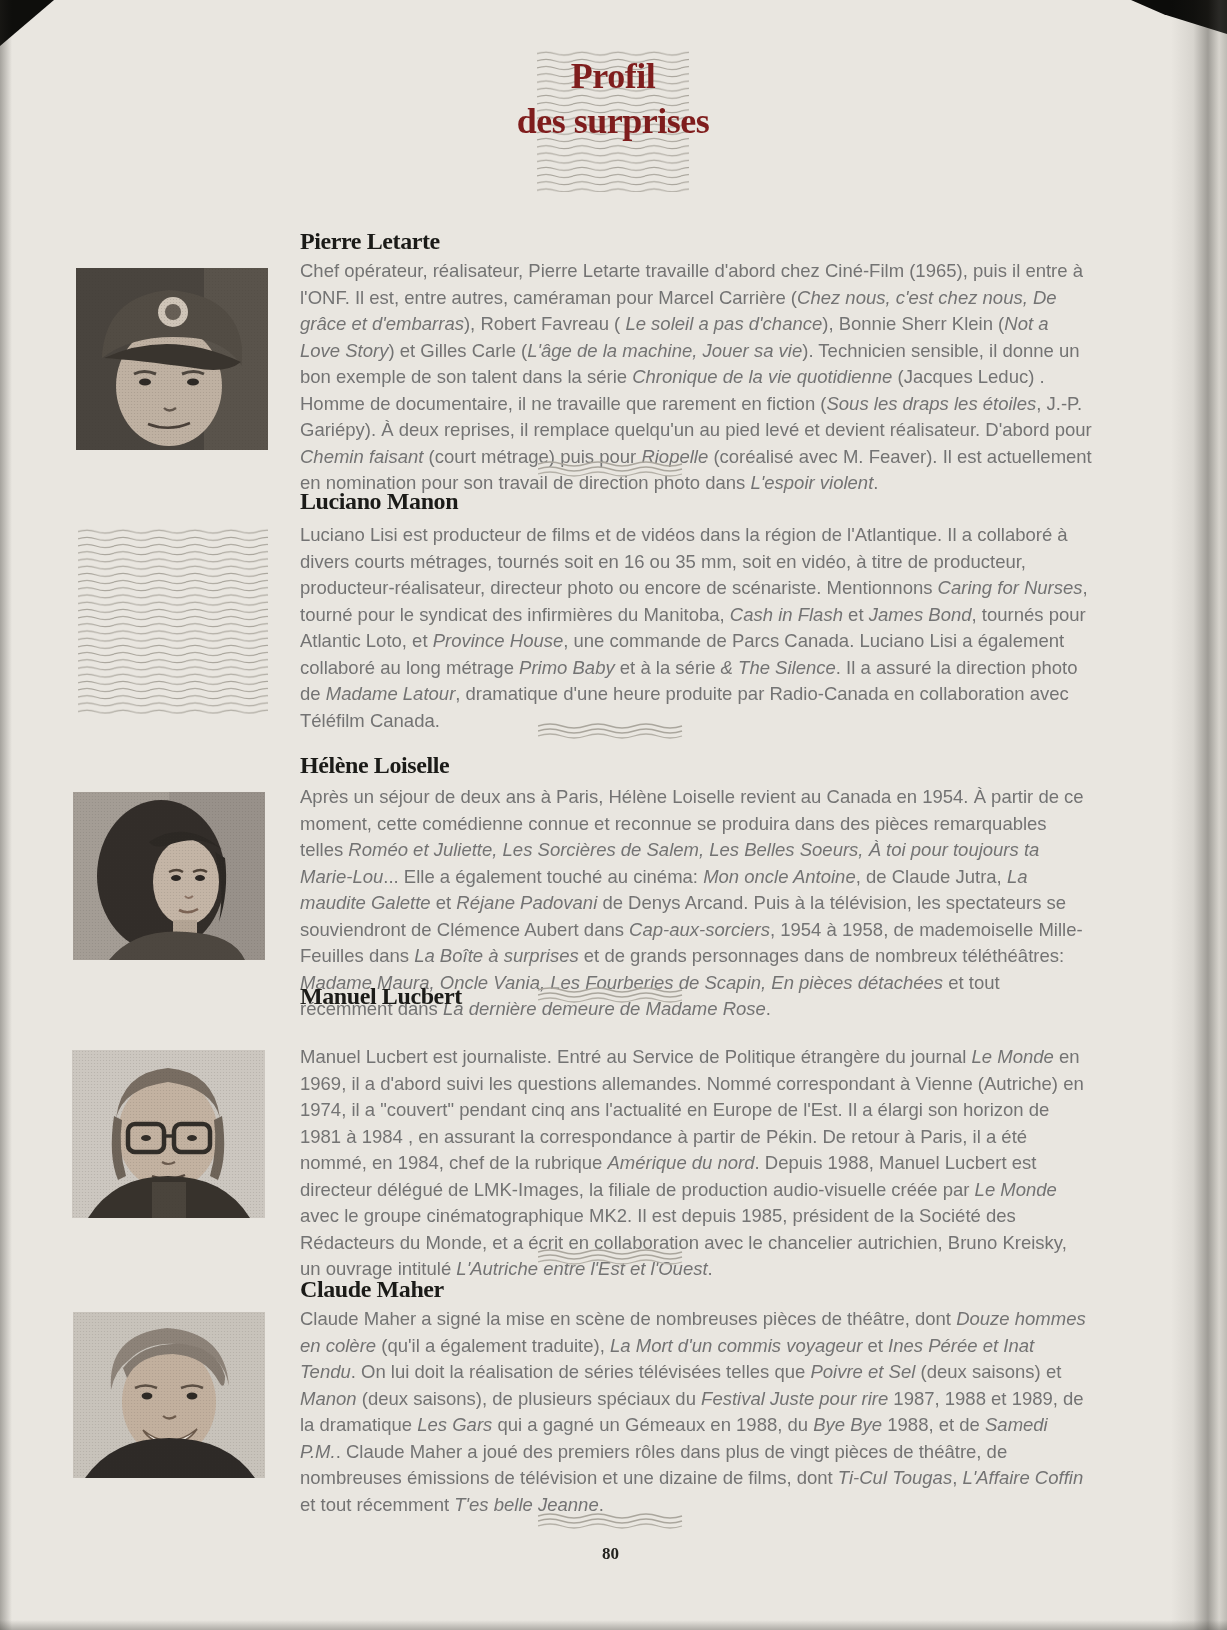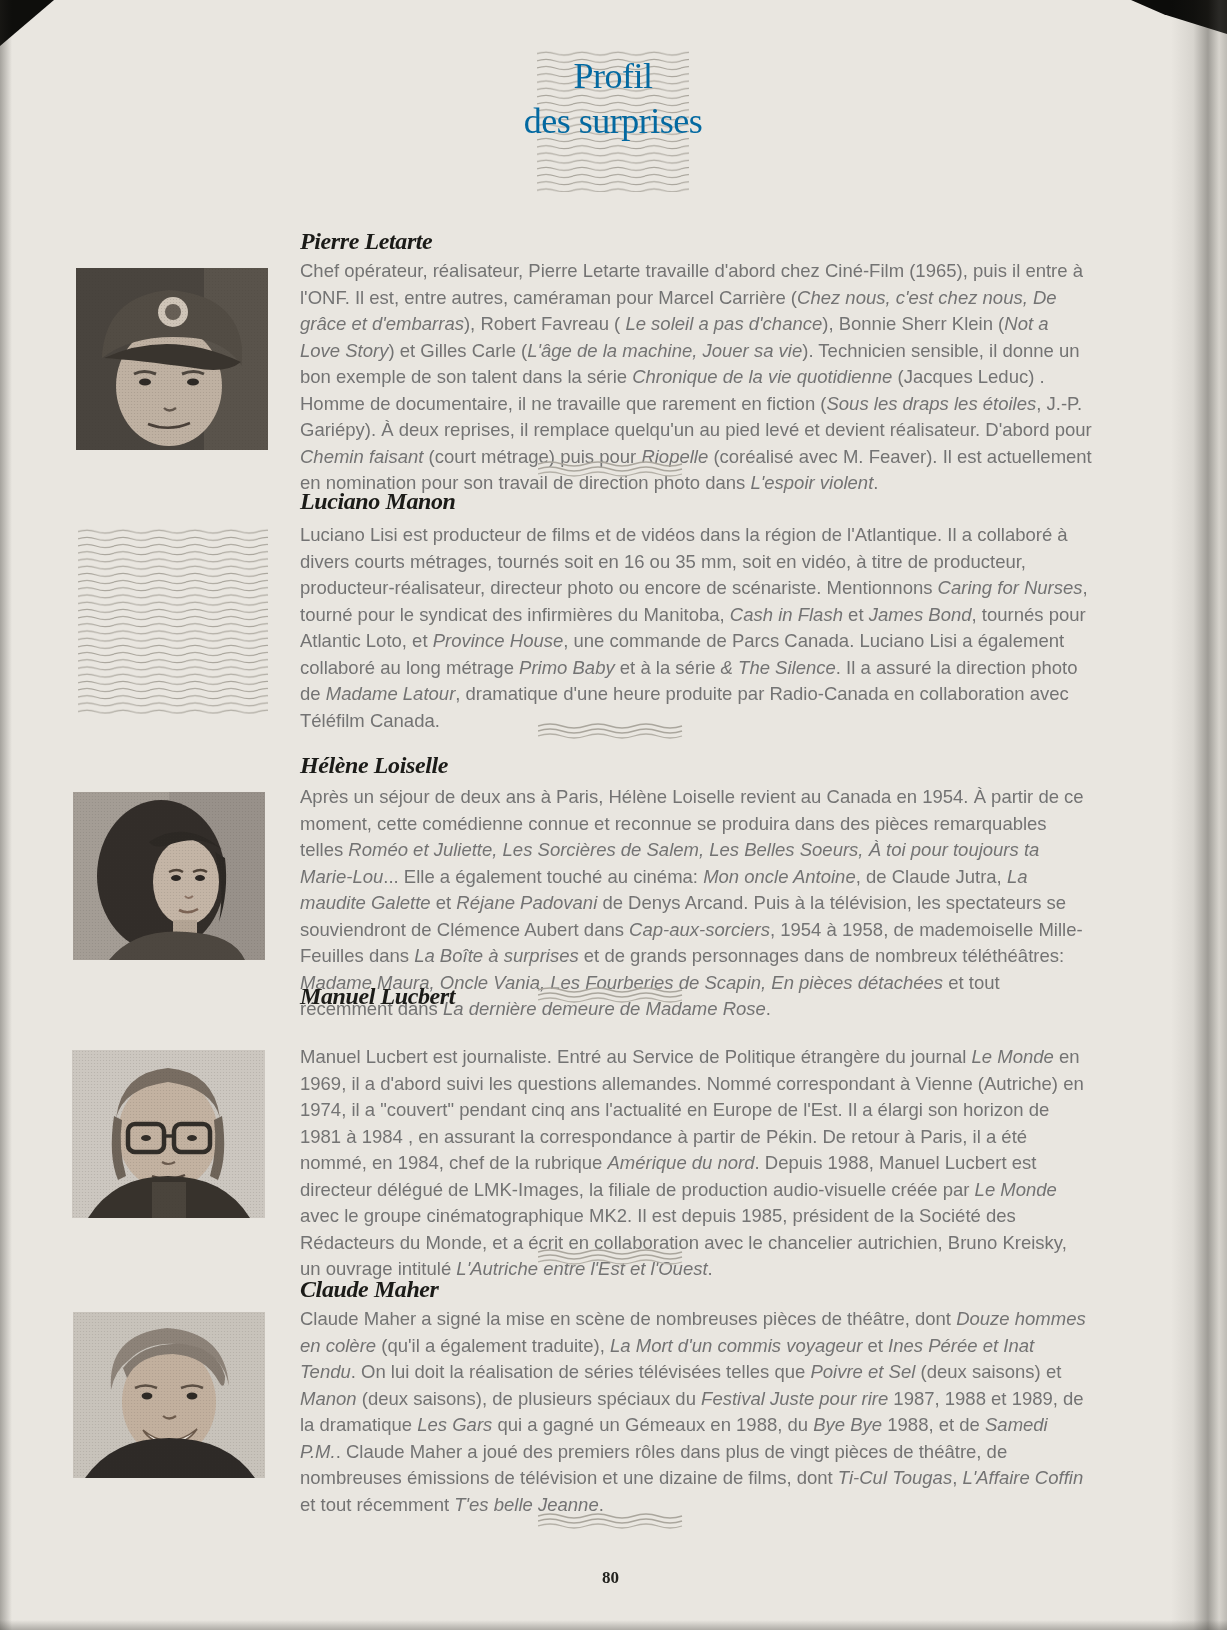--- a/index.html
+++ b/index.html
@@ -20,36 +20,36 @@
     background:linear-gradient(to right,rgba(0,0,0,0) 0%,rgba(55,52,46,.10) 40%,rgba(40,38,33,.38) 66%,rgba(150,146,138,.22) 86%,rgba(90,88,80,.30) 100%);}
   .edge-left{position:absolute;top:0;left:0;width:12px;height:100%;
     background:linear-gradient(to left,rgba(0,0,0,0),rgba(40,38,33,.35));}
   .edge-bottom{position:absolute;bottom:0;left:0;width:100%;height:10px;
     background:linear-gradient(to bottom,rgba(0,0,0,0),rgba(40,38,33,.30));}
 
   
   .title-block{position:absolute;left:537px;top:50px;width:152px;height:142px;}
   .title-block svg{position:absolute;inset:0;}
   .title-text{position:absolute;left:-40px;top:4px;width:232px;text-align:center;
-    font-family:"Liberation Serif",serif;font-weight:400;color:#0369a1;
+    font-family:"Liberation Serif",serif;font-weight:700;color:#7f1d1d;
     font-size:36px;line-height:45px;letter-spacing:-0.5px;white-space:nowrap;}
 
   
   .name{position:absolute;left:300px;
     font-family:"Liberation Serif",serif;font-weight:700;font-size:24px;
-    color:#1b1b18;letter-spacing:-0.4px;font-style:italic;}
+    color:#1b1b18;letter-spacing:-0.4px;}
   .bio{position:absolute;left:300px;width:792px;
     font-size:18.5px;line-height:26.5px;color:#737373;}
   .bio i{font-style:italic;}
   .photo{position:absolute;overflow:hidden;}
   .photo svg{display:block;width:100%;height:100%;}
 
   .divider{position:absolute;left:538px;width:145px;height:18px;}
   .page-number{position:absolute;left:538px;top:1544px;width:145px;text-align:center;
-    font-family:"Liberation Serif",serif;font-weight:700;font-size:17px;color:#23231f;margin-top:24px;}
+    font-family:"Liberation Serif",serif;font-weight:700;font-size:17px;color:#23231f;}
 </style>
 </head>
 <body>
 
 <div class="page">
 
   <svg width="0" height="0" style="position:absolute" aria-hidden="true">
     <defs>
       <pattern id="wv" width="36" height="7.2" patternUnits="userSpaceOnUse">
         <path d="M0 3.6 Q 9 0.6 18 3.6 T 36 3.6" fill="none" stroke="#a8a49b" stroke-width="1.1"></path>

